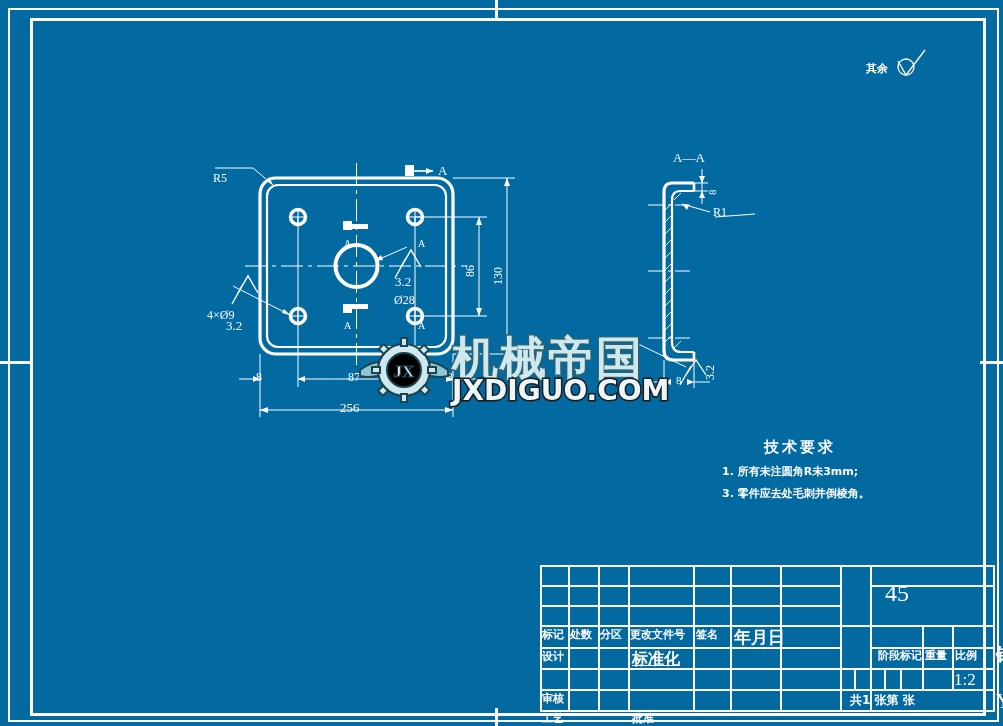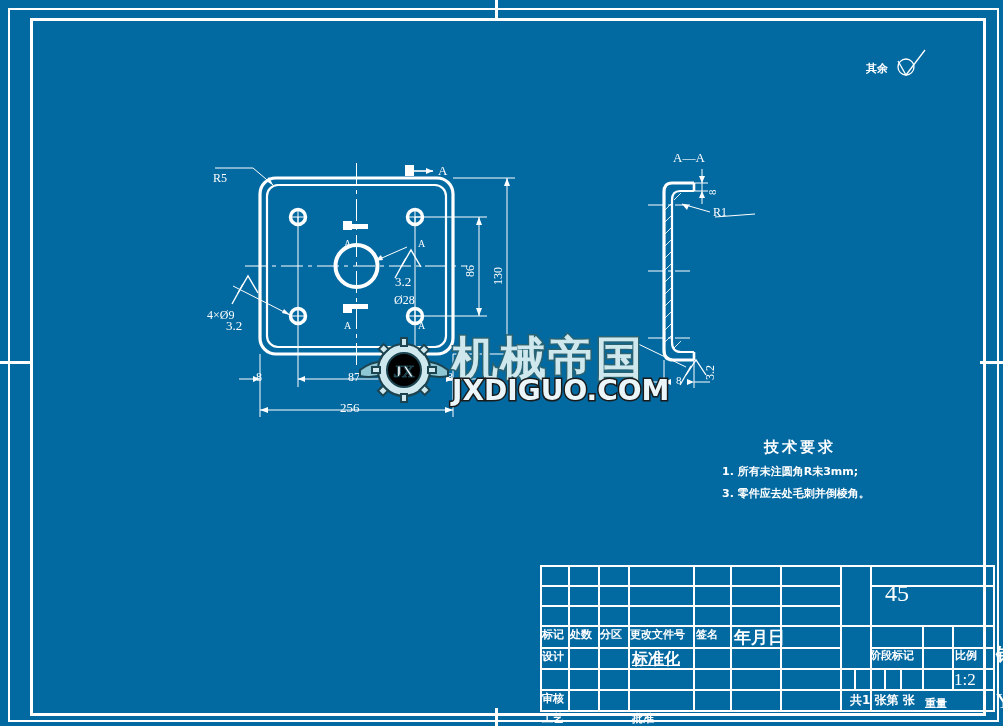--- a/index.html
+++ b/index.html
@@ -319,22 +319,22 @@
     <div class="tbtxt cn" style="left:194px;top:64px;font-size:17px;">年月日</div>
 
     <div class="tbtxt cn" style="left:2px;top:86px;font-size:11px;">设计</div>
     <div class="tbtxt cn" style="left:92px;top:86px;font-size:16px;text-decoration:underline;">标准化</div>
     <div class="tbtxt cn" style="left:2px;top:128px;font-size:11px;">审核</div>
     <div class="tbtxt cn" style="left:2px;top:148px;font-size:11px;">工艺</div>
     <div class="tbtxt cn" style="left:92px;top:148px;font-size:11px;">批准</div>
 
     <div class="tbtxt" style="left:345px;top:16px;font-size:24px;text-align:center;">45</div>
 
-    <div class="tbtxt cn" style="left:314px;top:85px;font-size:11px;padding-left:16px;">阶段标记</div>
-    <div class="tbtxt cn" style="left:385px;top:85px;font-size:11px;margin-top:48px;">重量</div>
+    <div class="tbtxt cn" style="left:322px;top:85px;font-size:11px;padding-left:16px;">阶段标记</div>
+    <div class="tbtxt cn" style="left:385px;top:85px;font-size:11px;">重量</div>
     <div class="tbtxt cn" style="left:415px;top:85px;font-size:11px;">比例</div>
     <div class="tbtxt" style="left:414px;top:106px;font-size:17px;">1:2</div>
     <div class="tbtxt cn" style="left:310px;top:129px;font-size:12px;">共1 张第    张</div>
 
     <div class="tbtxt cn" style="left:318px;top:82px;font-size:17px;width:0;"></div>
     <div class="tbtxt cn" style="left:456px;top:80px;font-size:19px;">钢板弹簧下板垫</div>
     <div class="tbtxt" style="left:456px;top:126px;font-size:21px;">YC1020HXJ-1</div>
   </div>
 
 </div>

